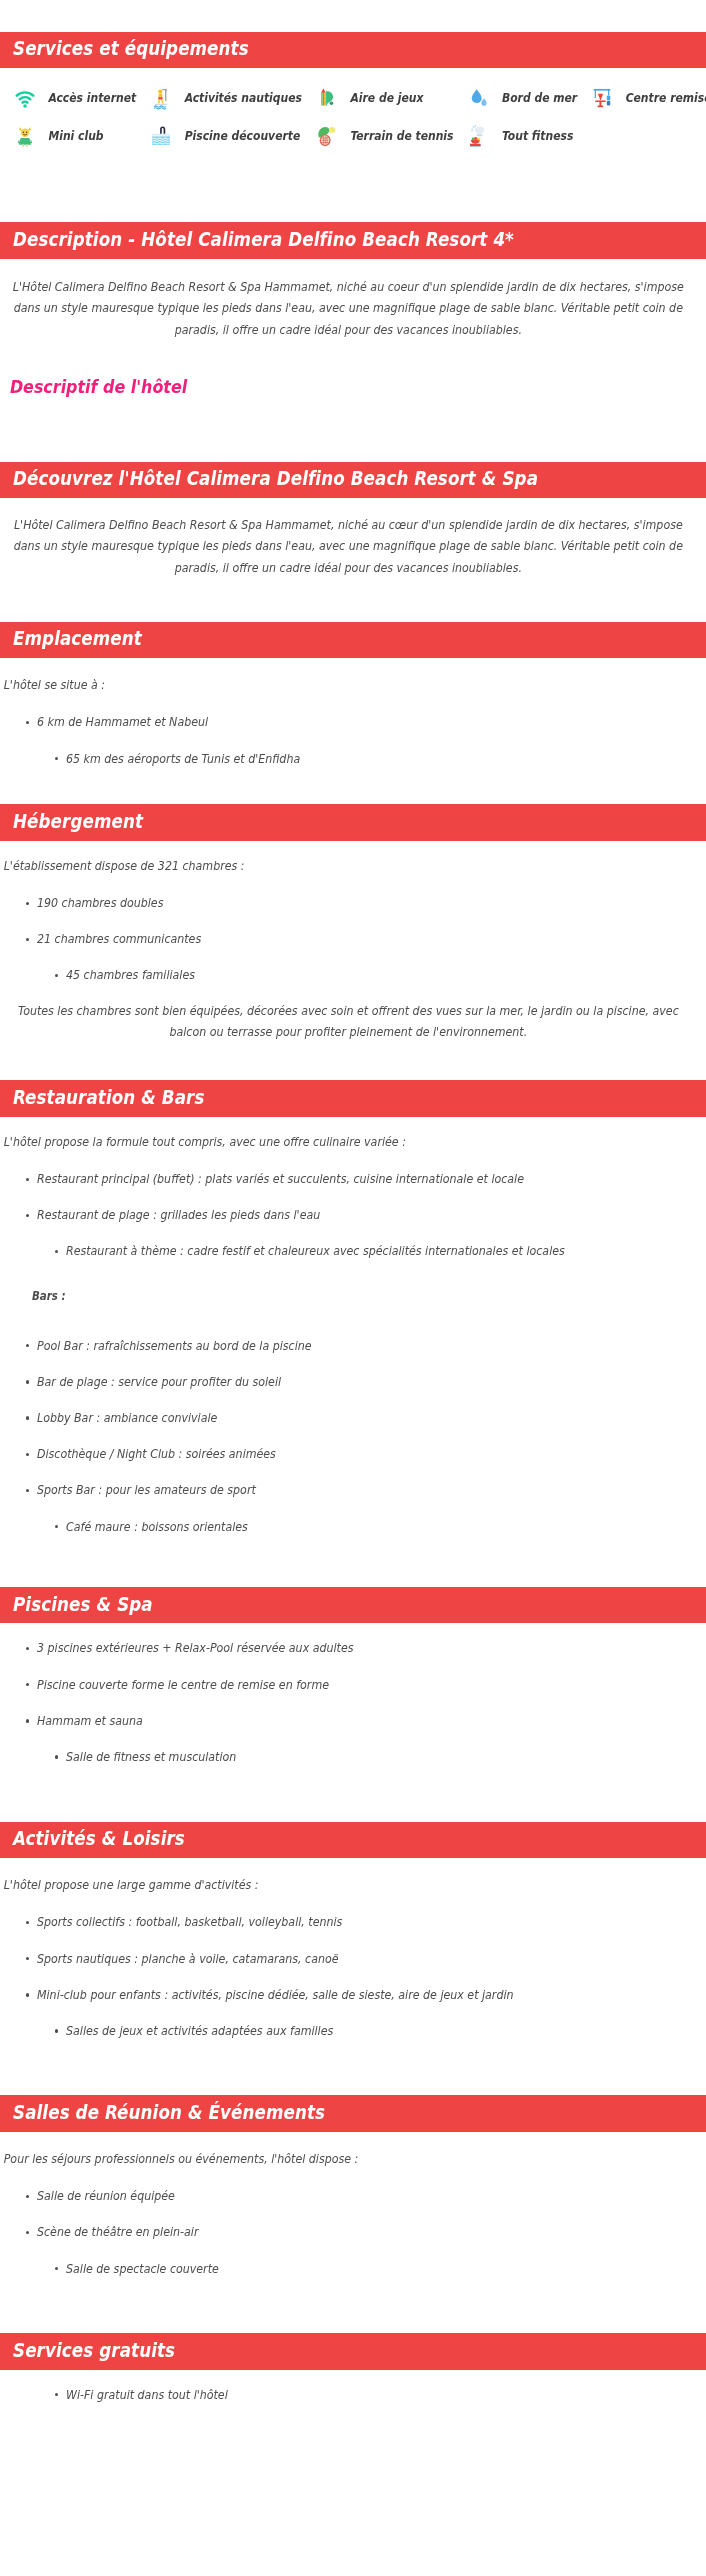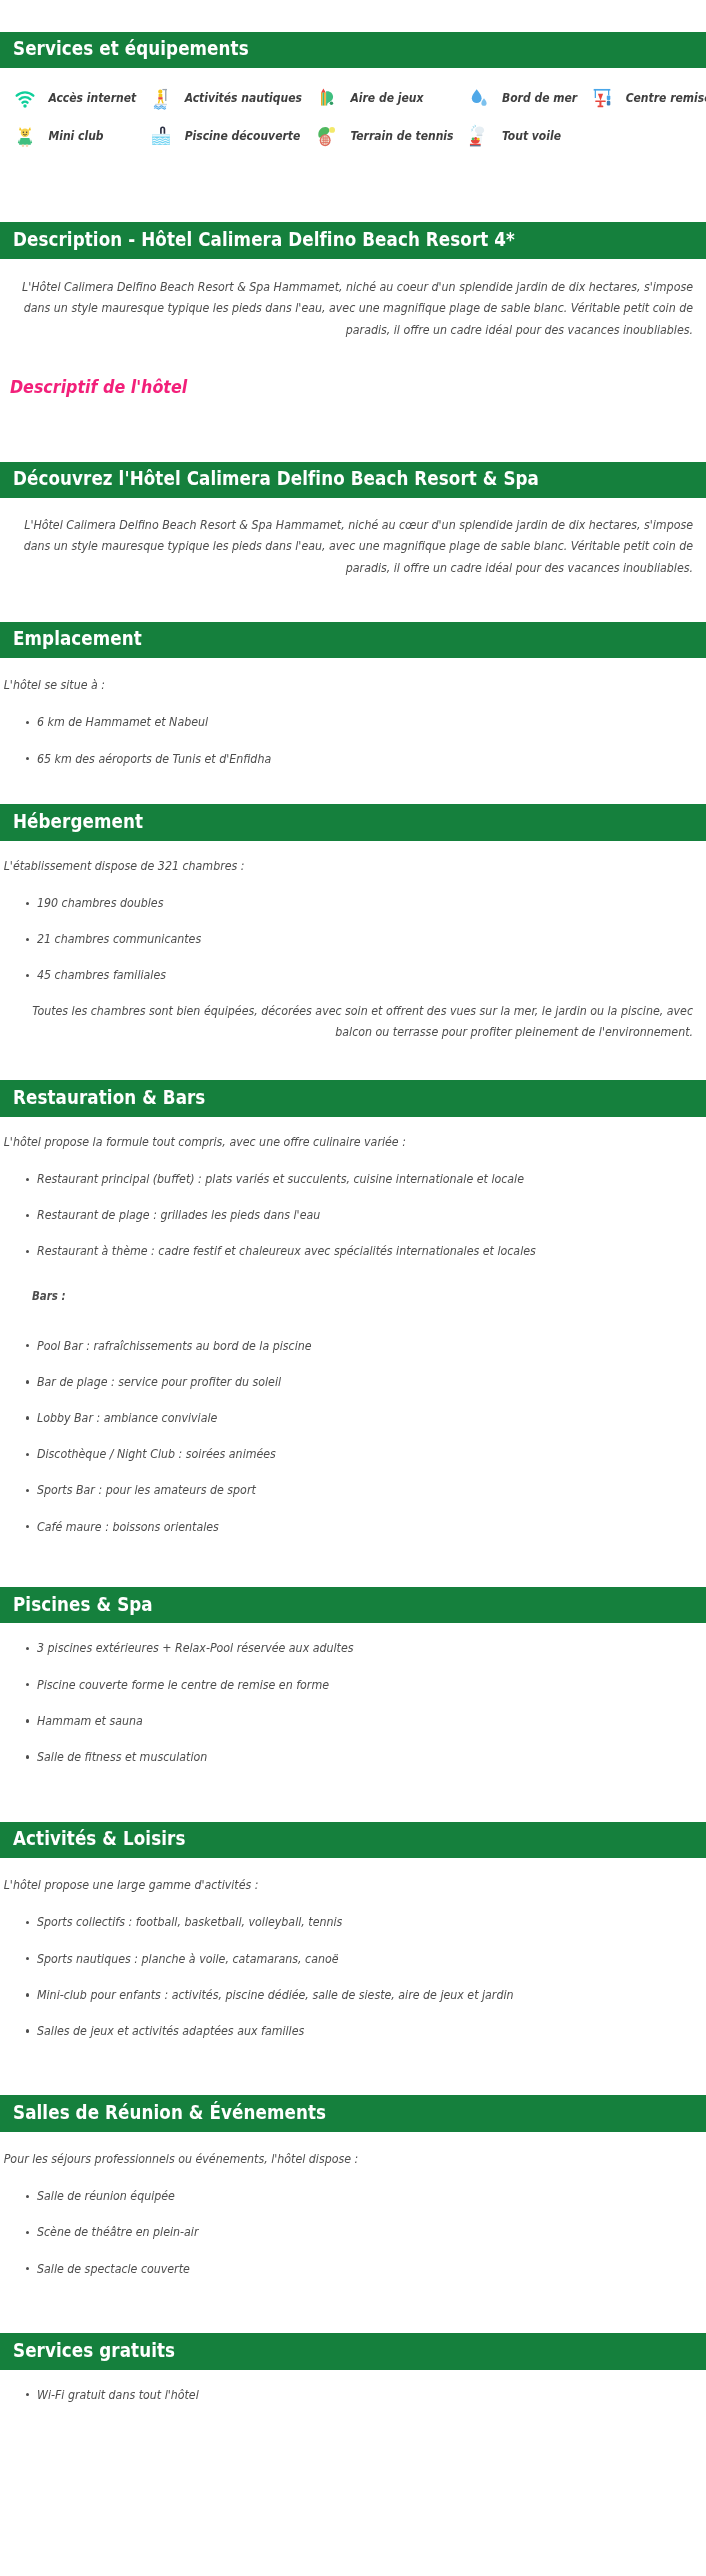--- a/index.html
+++ b/index.html
@@ -12,42 +12,43 @@
     min-height: 2576px;
     font-family: "DejaVu Sans Condensed", "Liberation Sans Narrow", "Liberation Sans", sans-serif;
     color: #4a4a4a;
     position: relative;
     overflow-x: hidden;
   }
   .page { width: 706px; padding: 0; }
 
   
   .banner {
-    background: #15803d;
+    background: #ef4444;
     color: #ffffff;
+    font-style: italic;
     font-weight: 700;
     font-size: 18.6px;
     line-height: 1.0;
     letter-spacing: 0.1px;
     padding: 8.4px 0 9.3px 13px;
     width: 100%;
     margin: 0;
     white-space: nowrap;
   }
   .banner.big { font-size: 18.6px; }
 
   
   .para {
     font-style: italic;
     font-size: 12.3px;
     line-height: 1.72;
     color: #4d4d4d;
     padding: 0 13px 0 3.7px;
     margin: 0;
-    text-align: right;
+    text-align: center;
   }
   .lead {
     font-style: italic;
     font-size: 12.3px;
     line-height: 1.7;
     color: #4d4d4d;
     margin: 0;
     padding-left: 3.7px;
   }
   .small-label {
@@ -78,21 +79,21 @@
   }
   ul.bul > li {
     position: relative;
     font-style: italic;
     font-size: 12.3px;
     line-height: 1.35;
     color: #4d4d4d;
     padding: 0 9.3px 0 37px;
     margin: 0 0 19.6px 0;
   }
-  ul.bul > li:last-child { margin-bottom: 0; }
+  ul.bul > li:last-child { margin-bottom: 0; margin-left: 29px; }
   ul.bul > li::before {
     content: "";
     position: absolute;
     left: 26px;
     top: 6.5px;
     width: 3.3px; height: 3.3px;
     background: #4d4d4d;
     border-radius: 50%;
   }
 
@@ -284,21 +285,21 @@
             <path d="M6.8 4.6q1.2-1 0-2M8.8 3.2q1.2-1 0-2M5.4 7.6q1.2-1 0-2"></path>
           </g>
           <path d="M4.2 17.4h9.6c0 2.4-2.1 4-4.8 4s-4.8-1.6-4.8-4z" fill="#e8453c"></path>
           <circle cx="6.6" cy="16.3" r="1.6" fill="#4fb860"></circle>
           <circle cx="9.4" cy="15.7" r="1.7" fill="#e8453c"></circle>
           <circle cx="12.2" cy="16.3" r="1.5" fill="#f5c518"></circle>
           <rect x="3.2" y="21.4" width="11.6" height="1.6" fill="#e8453c"></rect>
           <rect x="3.2" y="23" width="11.6" height="1.2" fill="#3b5a78"></rect>
         </svg>
       </span>
-      <span class="lbl">Tout voile</span>
+      <span class="lbl">Tout fitness</span>
     </div>
 
   </div>
 
   <div class="sp72"></div>
 
   <div class="banner big">Description - Hôtel Calimera Delfino Beach Resort 4*</div>
   <div class="sp20"></div>
   <p class="para">L'Hôtel Calimera Delfino Beach Resort &amp; Spa Hammamet, niché au coeur d'un splendide jardin de dix hectares, s'impose dans un style mauresque typique les pieds dans l'eau, avec une magnifique plage de sable blanc. Véritable petit coin de paradis, il offre un cadre idéal pour des vacances inoubliables.</p>
   <div class="sp30"></div>

